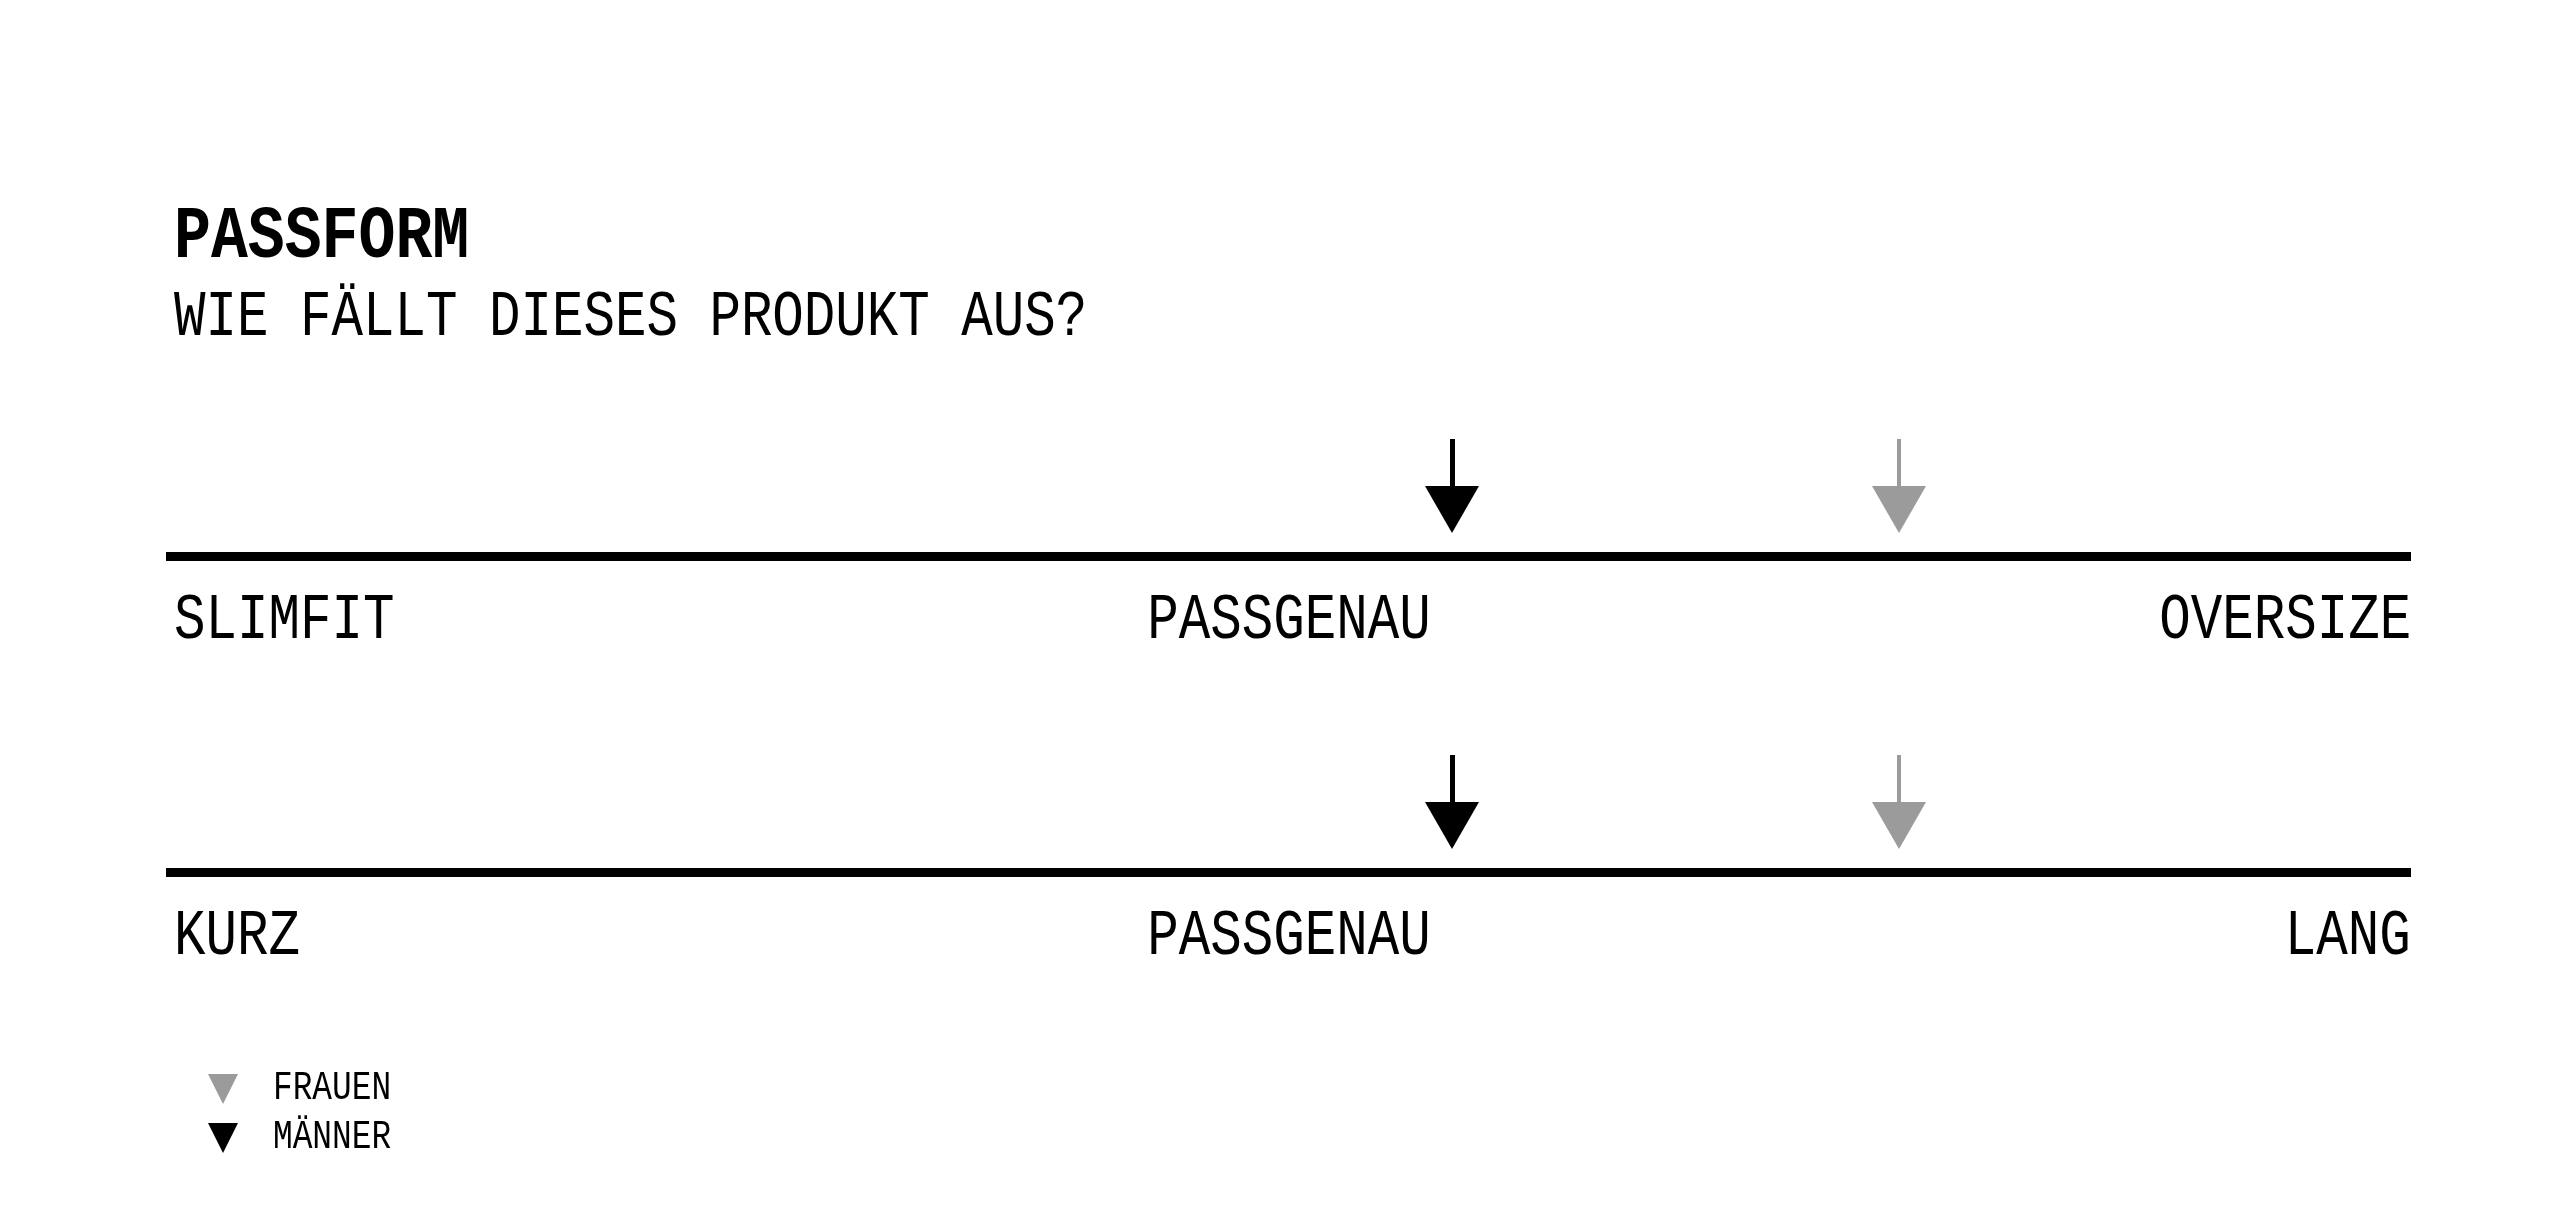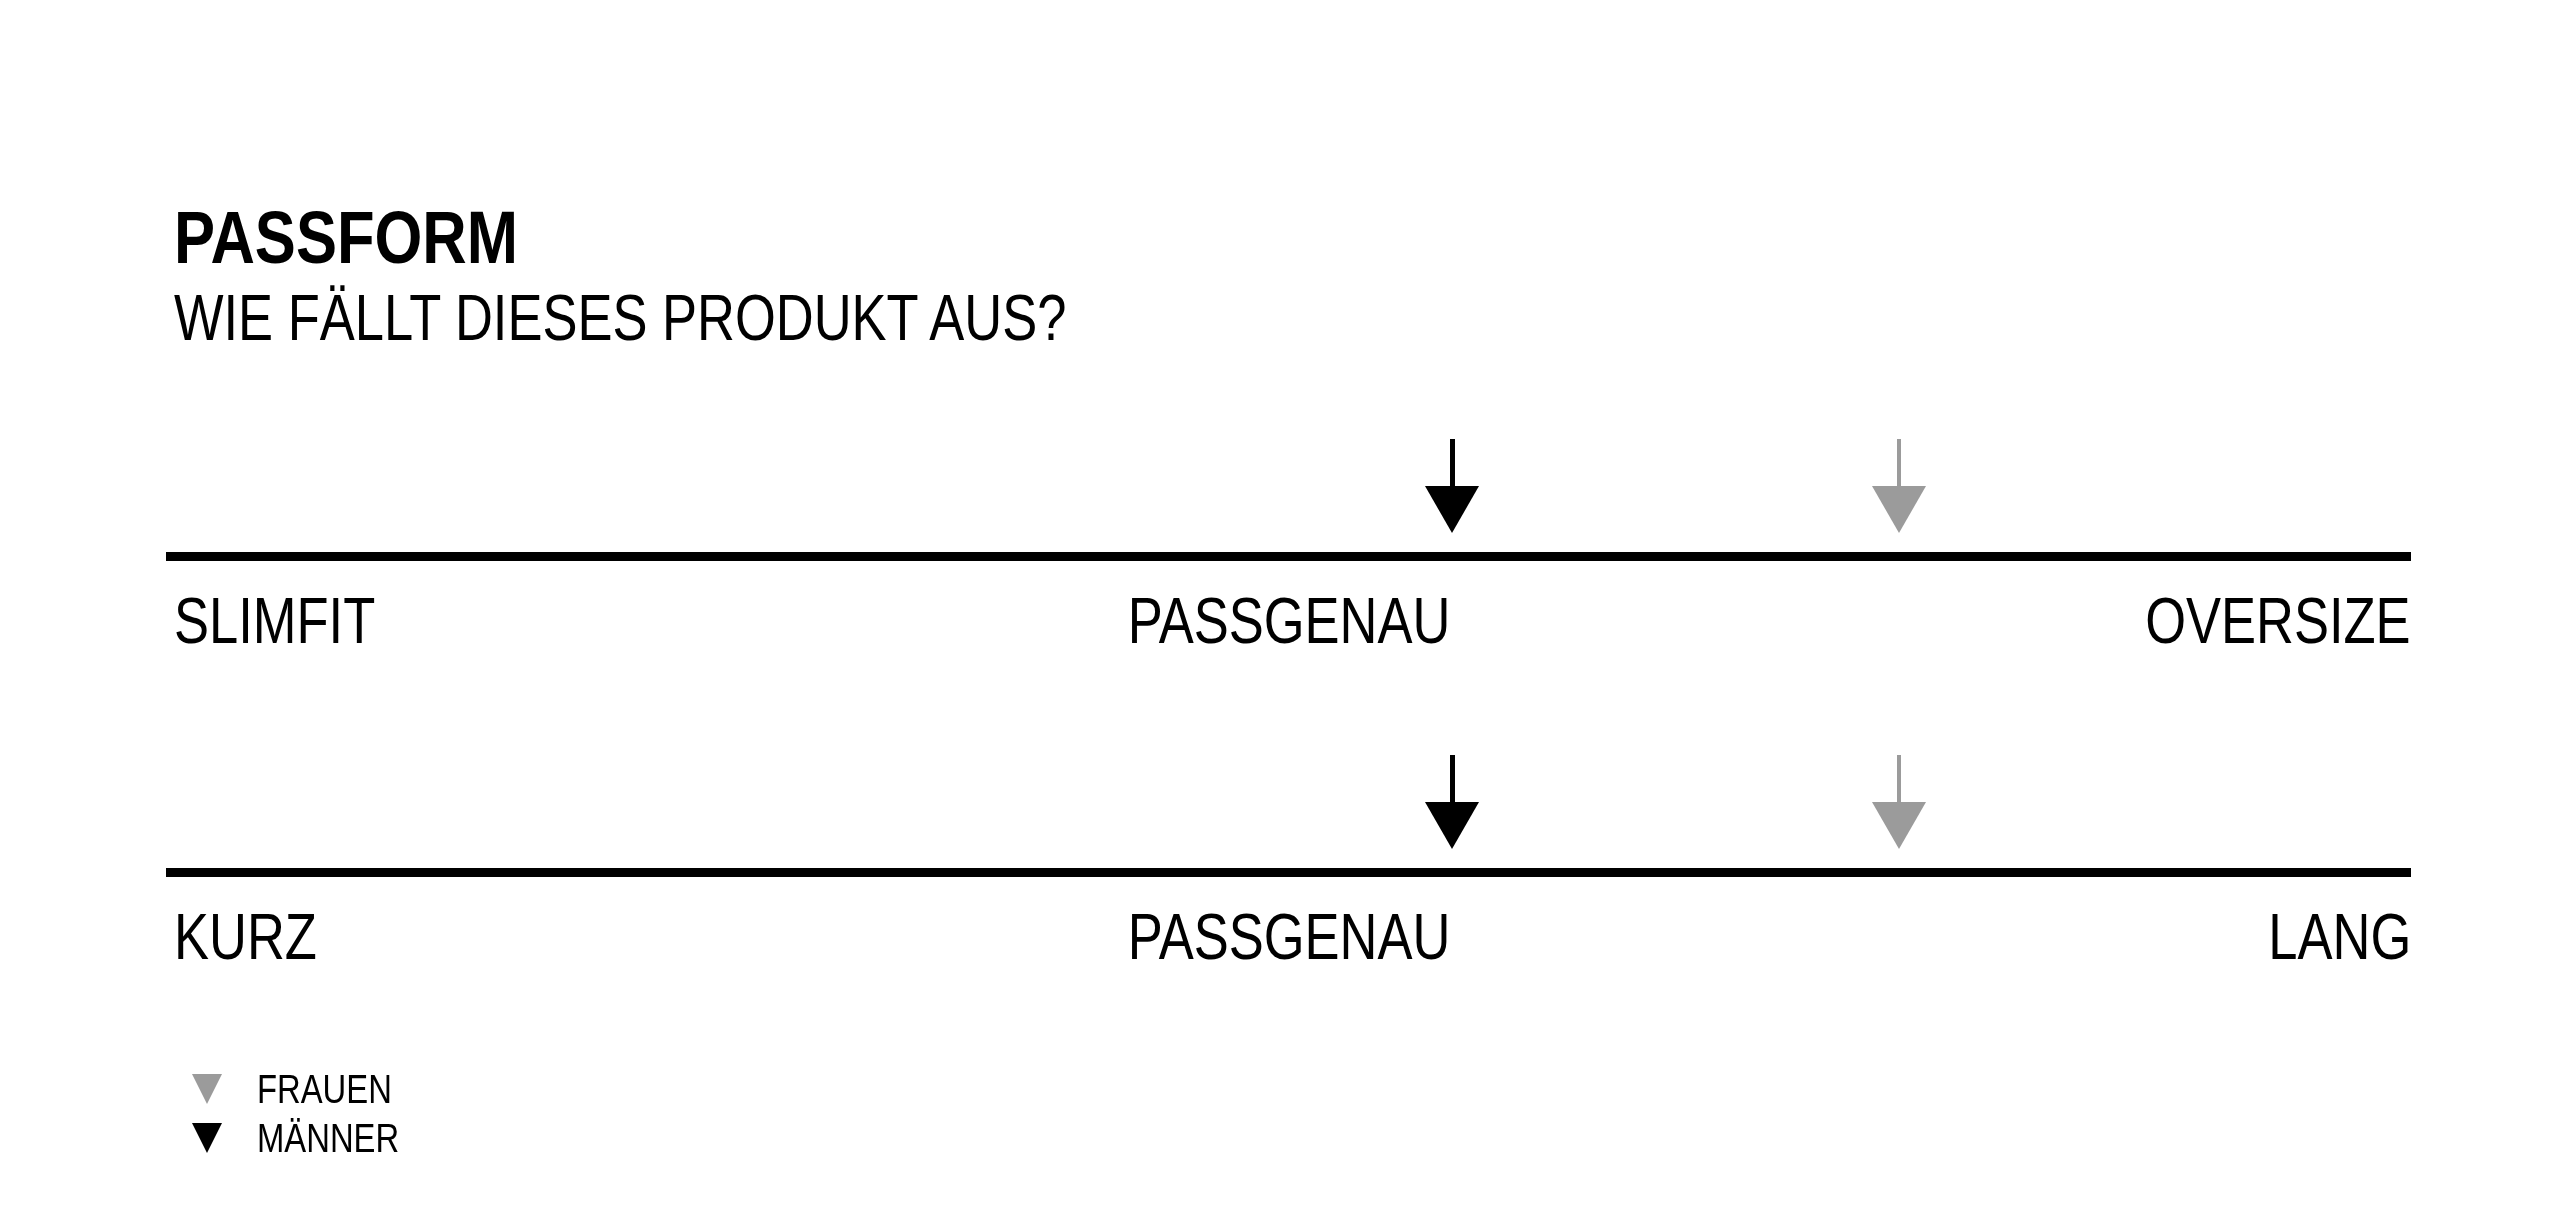--- a/index.html
+++ b/index.html
@@ -1,18 +1,18 @@
 <!DOCTYPE html>
 <html style="font-size:8.2px"><head>
 <meta charset="utf-8">
 <style>
   html,body{margin:0;padding:0;background:#fff;}
   .canvas{
     position:relative;width:2576px;height:1232px;background:#ffffff;
-    font-family:Liberation Sans, sans-serif;color:#000;overflow:hidden;
+    font-family:Liberation Mono, monospace;color:#000;overflow:hidden;
   }
   .title{
     position:absolute;left:174px;top:200px;font-size:75px;font-weight:bold;
     line-height:1;white-space:nowrap;transform-origin:0 50%;transform:scaleX(0.82);
   }
   .subtitle{
     position:absolute;left:174px;top:286px;font-size:64px;font-weight:normal;
     line-height:1;white-space:nowrap;transform-origin:0 50%;transform:scaleX(0.82);
   }
   .scale{position:absolute;left:166px;width:2245px;height:222px;text-align:center;}
@@ -30,21 +30,21 @@
   }
   .marker-stem{
     position:absolute;left:50%;top:0;width:4.6px;height:49px;margin-left:-2.3px;
     background:#000;
   }
   .marker-head{
     position:absolute;left:0;top:47px;width:0;height:0;
     border-left:27px solid transparent;border-right:27px solid transparent;
     border-top:47px solid #000;
   }
-  .legend{position:absolute;left:192px;top:1074px;}
+  .legend{position:absolute;left:208px;top:1074px;}
   .legend-row{display:flex;align-items:flex-start;margin-bottom:19px;height:30px;}
   .legend-tri{
     width:0;height:0;flex:0 0 auto;
     border-left:15.5px solid transparent;border-right:15.5px solid transparent;
     border-top:30px solid #000;margin-right:35px;
   }
   .legend-label{
     font-size:40px;line-height:30px;white-space:nowrap;display:inline-block;
     transform-origin:0 50%;transform:scaleX(0.82);
   }

